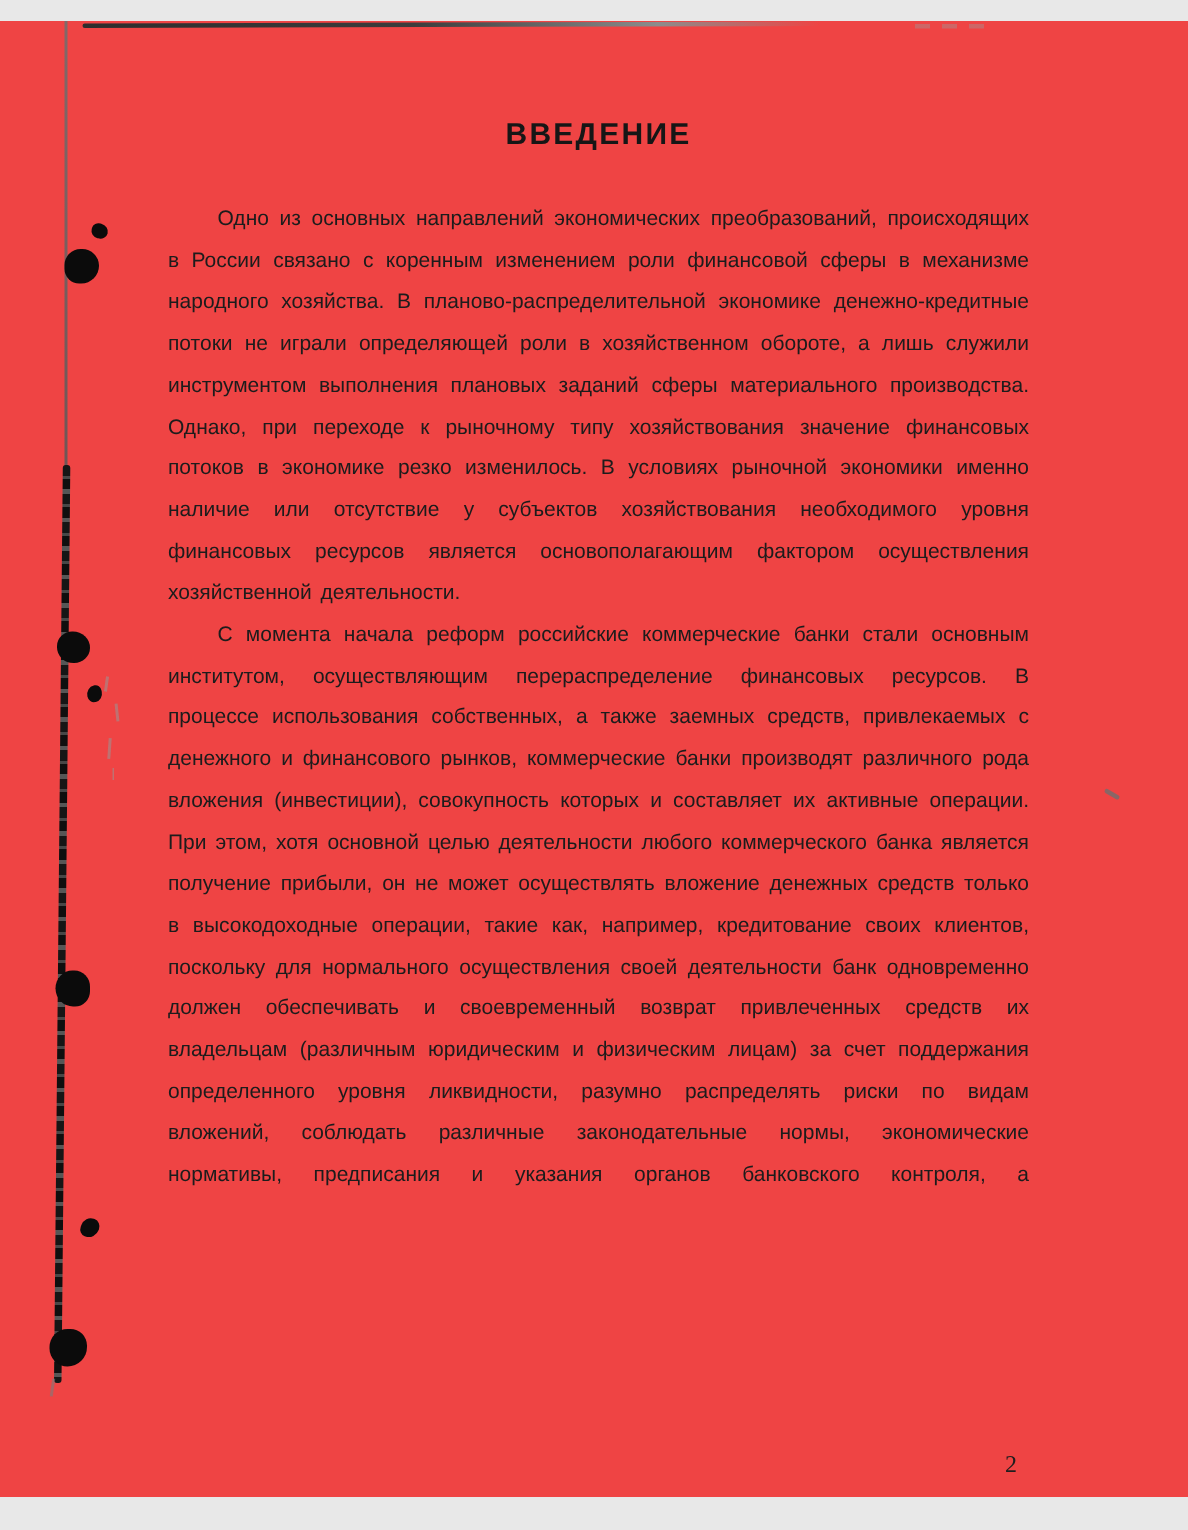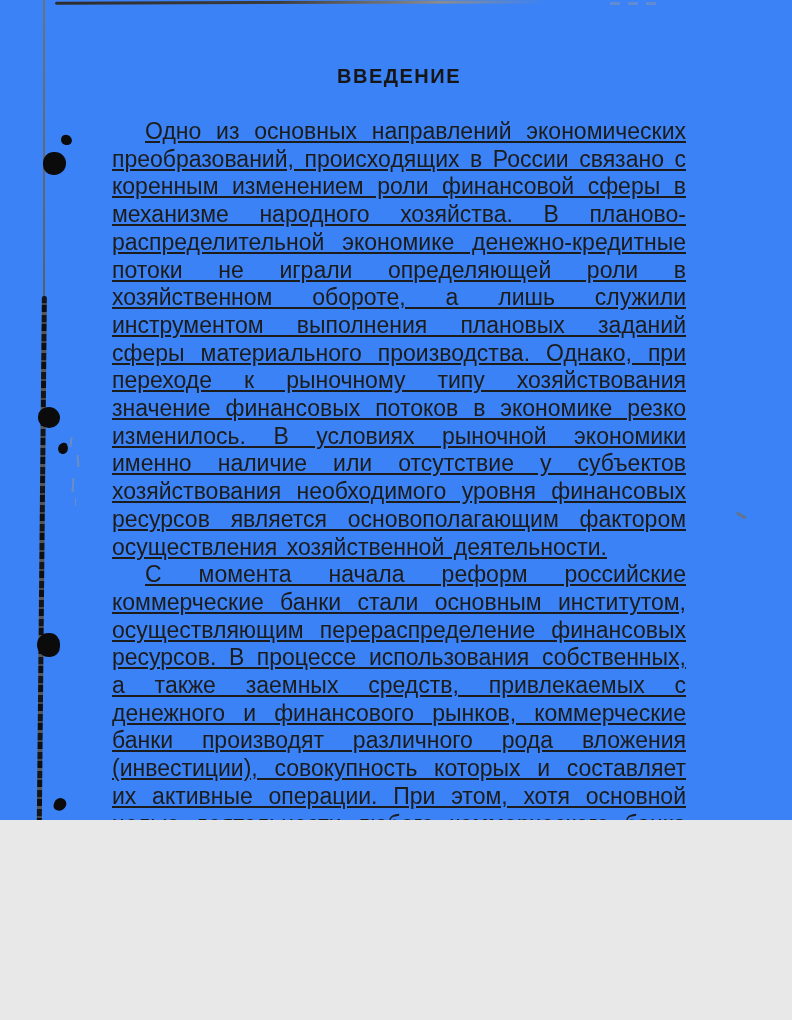--- a/index.html
+++ b/index.html
@@ -1,20 +1,20 @@
 <!DOCTYPE html>
 <html><head>
 <meta charset="utf-8">
 <style>
   html,body { margin:0; padding:0; background:#e8e8e8; }
   .page {
     position:relative;
-    width:792px; height:820px;
-    margin:0 auto;
-    background:#3b82f6;
+    width:792px; height:984px;
+    margin:14px auto;
+    background:#ef4444;
     overflow:hidden;
     font-family:"Liberation Sans", sans-serif;
   }
 
   
   .content {
     position:absolute;
     left:112px; top:64px;
     width:574px;
   }
@@ -22,27 +22,26 @@
     margin:0;
     font-size:20px;
     font-weight:700;
     letter-spacing:1.5px;
     text-align:center;
     color:#161616;
     line-height:24px;
   }
   .body-par {
     margin:0;
-    font-size:23px;
+    font-size:14px;
     line-height:27.7px;
     text-align:justify;
     text-indent:33px;
     word-spacing:0.14em;
     color:#1c1c1c;
-    text-decoration:underline;
   }
   .body-par.first { margin-top:30px; }
   
   .body-par.cutoff { text-align-last:justify; }
 
   .page-number {
     position:absolute;
     left:670px; top:954px;
     font-family:"Liberation Serif", serif;
     font-size:16px;

